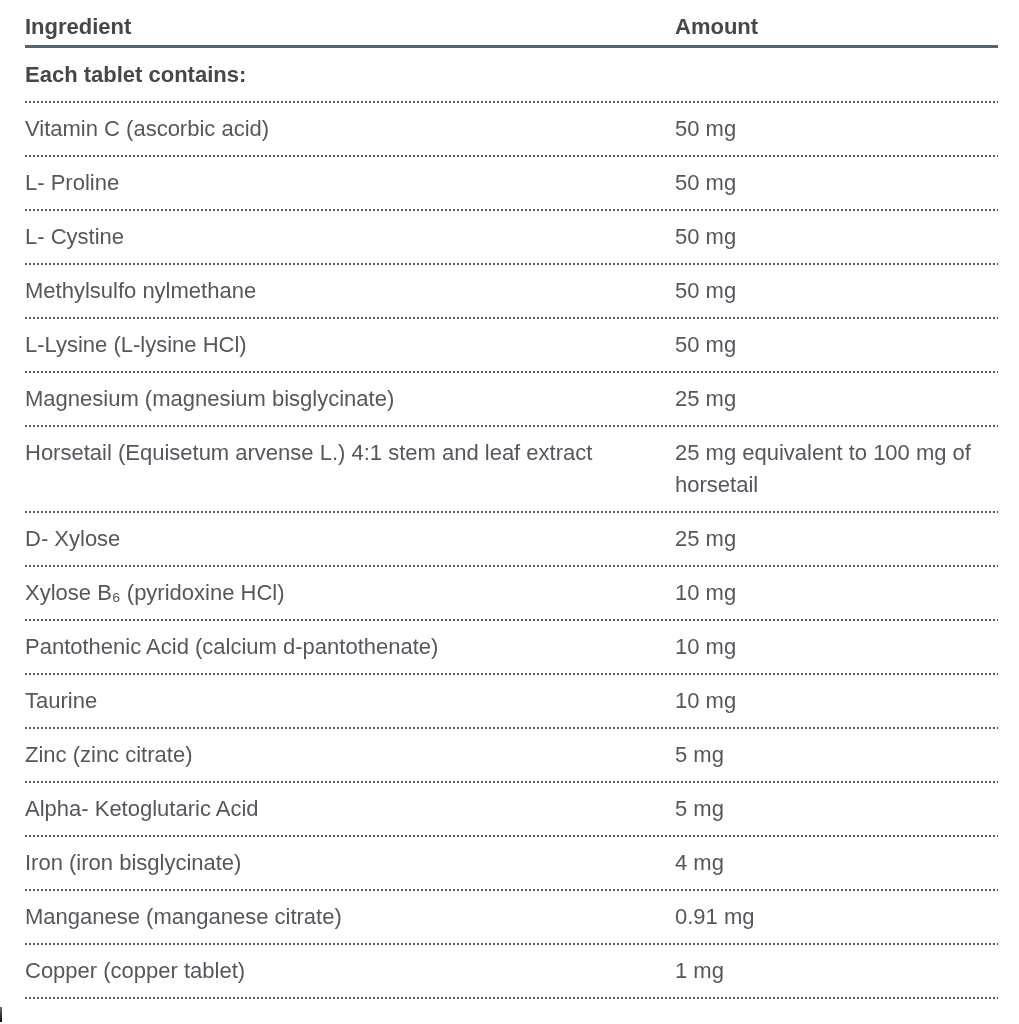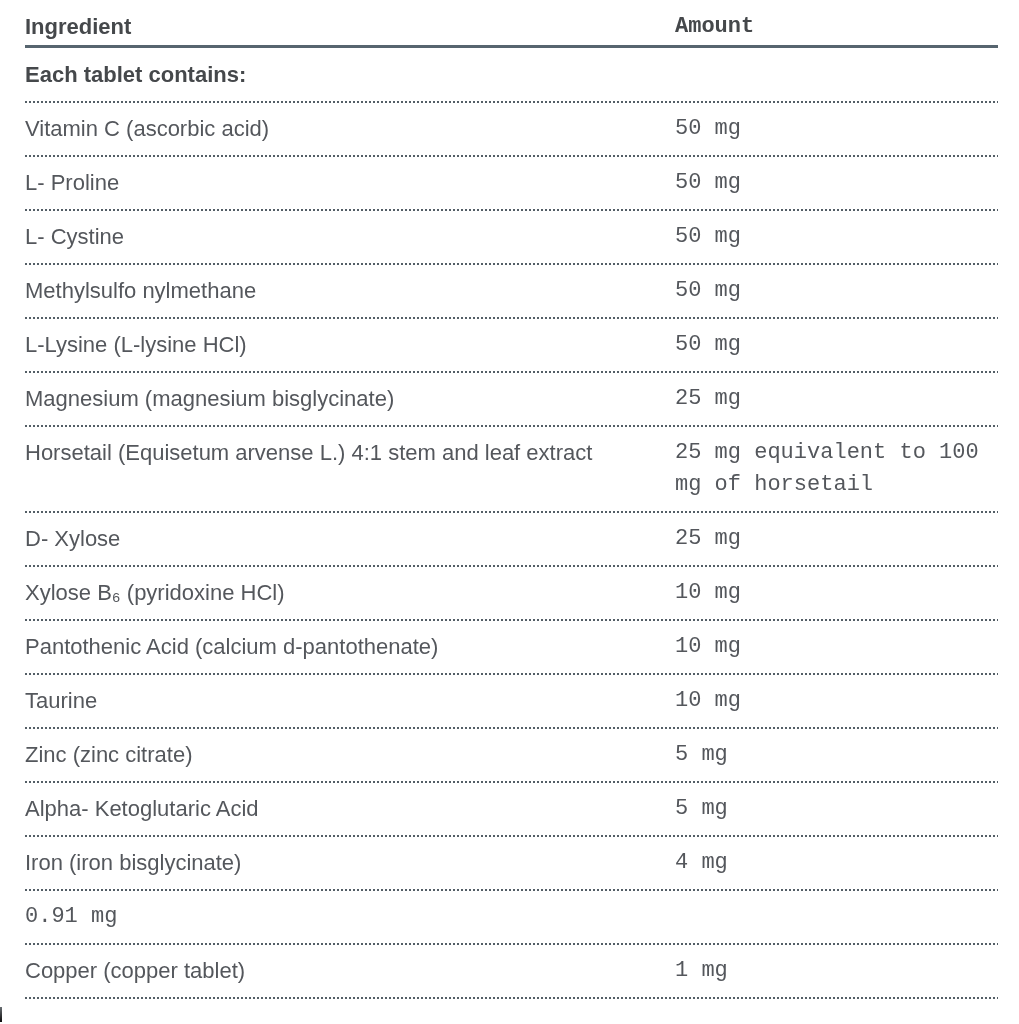--- a/index.html
+++ b/index.html
@@ -51,21 +51,20 @@
     box-sizing: border-box;
   }
   .col-ingredient {
     flex: 0 0 650px;
     width: 650px;
     padding-right: 65px;
   }
   .col-amount {
     flex: 1 1 auto;
     max-width: 310px;
-    font-family: Liberation Mono, monospace;
   }
   .header-row .cell,
   .section-cell {
     font-weight: 700;
     color: #45484b;
     line-height: 30px;
   }
   .section-cell {
     flex: 0 0 100%;
   }
@@ -156,20 +155,21 @@
     <div class="cell col-ingredient">Alpha- Ketoglutaric Acid</div>
     <div class="cell col-amount">5 mg</div>
   </div>
 
   <div class="row">
     <div class="cell col-ingredient">Iron (iron bisglycinate)</div>
     <div class="cell col-amount">4 mg</div>
   </div>
 
   <div class="row">
+    <div class="cell col-ingredient">Manganese (manganese citrate)</div>
     <div class="cell col-amount">0.91 mg</div>
   </div>
 
   <div class="row">
     <div class="cell col-ingredient">Copper (copper tablet)</div>
     <div class="cell col-amount">1 mg</div>
   </div>
 
 </div>
 

